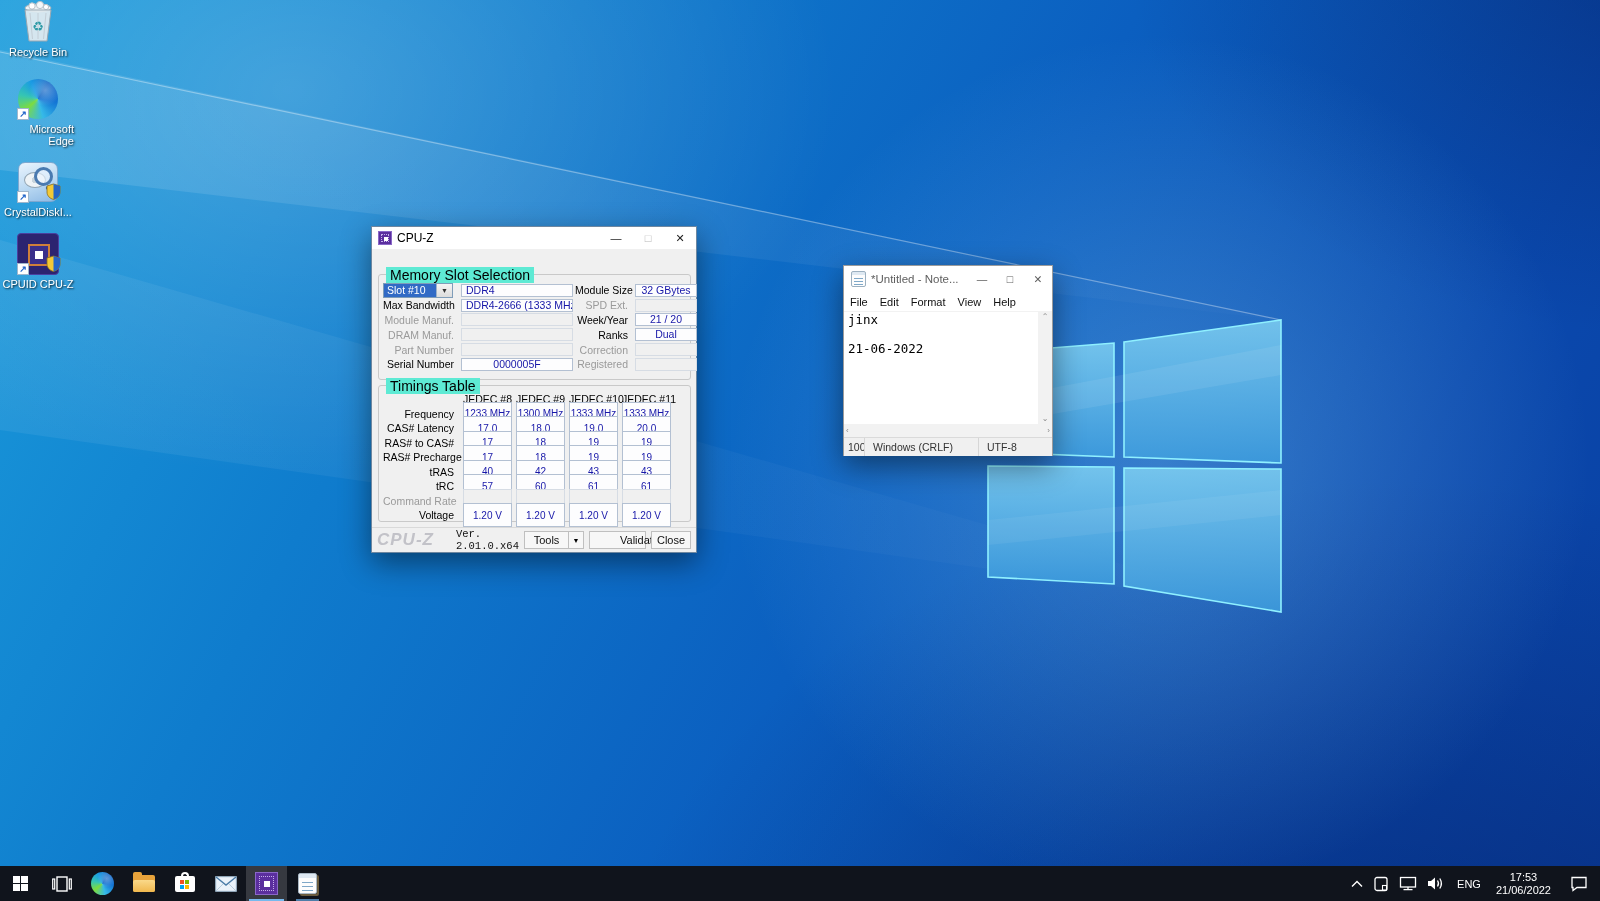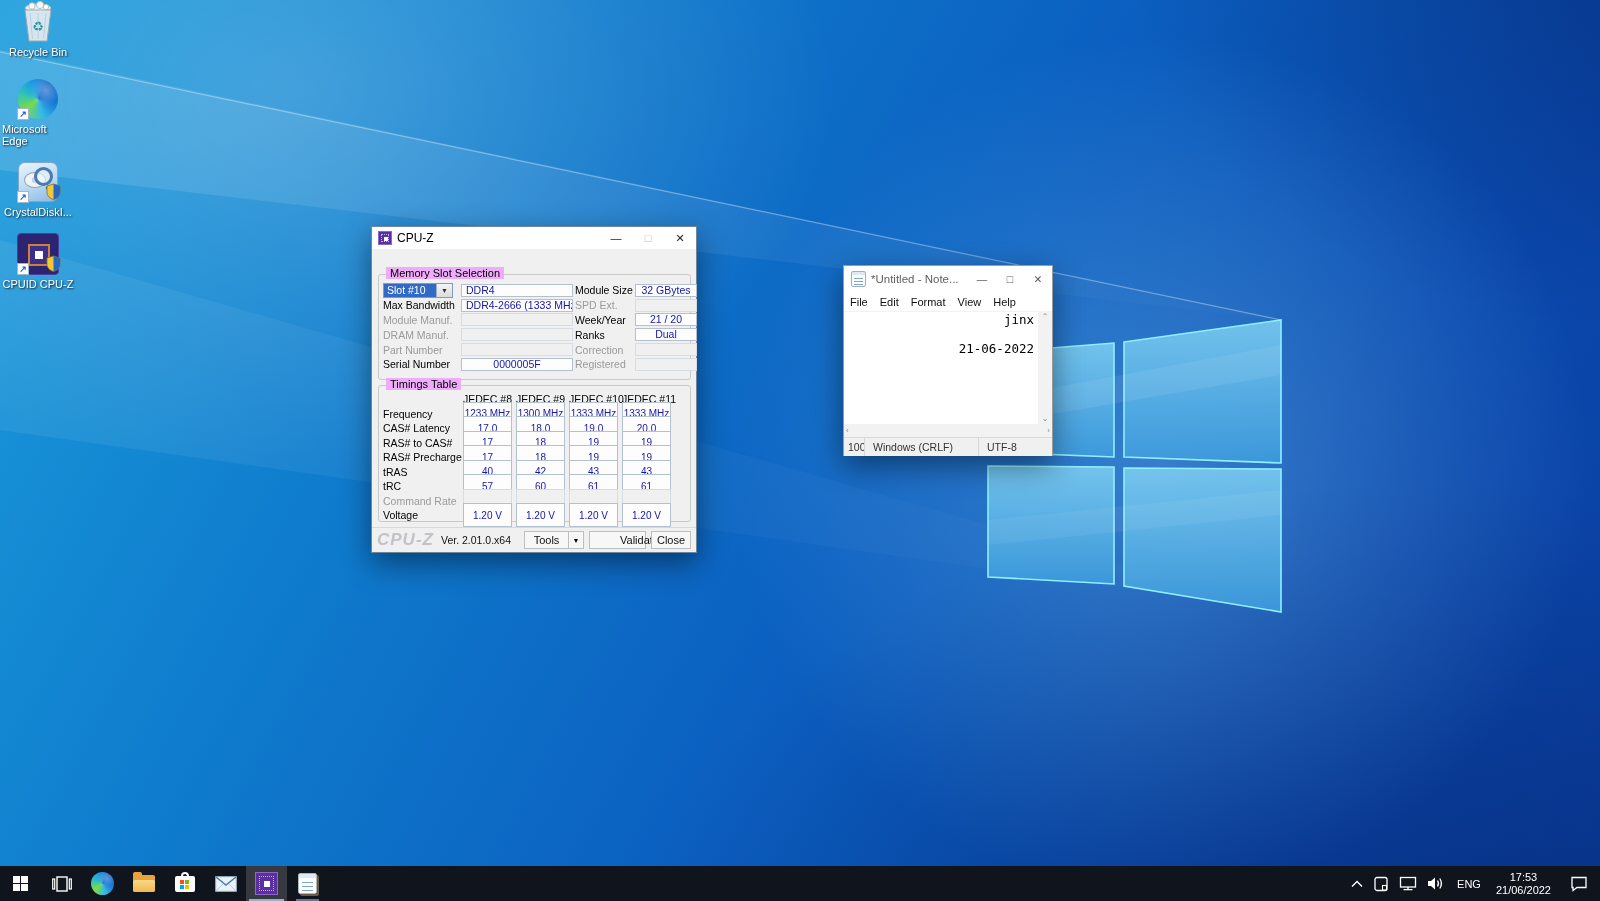--- a/index.html
+++ b/index.html
@@ -14,21 +14,21 @@
       radial-gradient(1300px 900px at 88% 115%, rgba(0,15,70,.38), transparent 62%),
       radial-gradient(900px 650px at 104% -6%, rgba(0,10,60,.32), transparent 60%),
       linear-gradient(118deg, #1b9ddc 0%, #0f7ccd 28%, #0b5fc0 55%, #0a49ae 80%, #0a3fa0 100%);
   }
   .wallpaper svg { position:absolute; inset:0; }
 
   
   .desktop-icons { position:absolute; left:0; top:4; width:76px; }
   .dicon { width:76px; display:flex; flex-direction:column; align-items:center; margin-bottom:12px; cursor:default; }
   .dicon .art { position:relative; width:44px; height:44px; display:flex; align-items:center; justify-content:center; }
-  .dicon .lbl { margin-top:2px; font-size:11px; color:#fff; text-align:left; line-height:12.5px;
+  .dicon .lbl { margin-top:2px; font-size:11px; color:#fff; text-align:right; line-height:12.5px;
                 text-shadow:1px 1px 2px rgba(0,0,0,.85); max-width:72px; word-wrap:break-word; }
   .shortcut-arrow { position:absolute; left:1px; bottom:1px; width:12px; height:12px; background:#fff;
                     border:1px solid #9fb6cc; display:flex; align-items:center; justify-content:center;
                     font-size:9px; color:#1e63c8; font-weight:bold; }
   .uac-shield { position:absolute; right:-1px; bottom:0; }
 
   .edge-ball { width:40px; height:40px; border-radius:50%;
     background:
       radial-gradient(circle at 68% 28%, rgba(255,255,255,.35), transparent 40%),
       conic-gradient(from 230deg, #7ddc3f, #35c5b4, #1a9be4, #0b62c4 45%, #1273d4, #35b9e8, #7ddc3f);
@@ -71,64 +71,64 @@
   
   .cpuz { left:371px; top:226px; width:326px; height:327px; }
   .cpuz .titlebar { height:22px; padding-left:6px; }
   .cpuz .t-max { color:#b8b8b8; }
   .tabstrip { display:flex; align-items:flex-end; height:21px; padding:0 4px; border-bottom:1px solid #9db2c8; }
   .tab { font-size:11px; color:#111; padding:2px 6px 2px; border:1px solid #9db2c8; border-bottom:none;
     background:#f0f0f0; margin-right:1px; border-radius:2px 2px 0 0; position:relative; top:1px; cursor:default; }
   .tab.active { color:#0040c8; background:#f4f6f9; padding:3px 8px; top:1px; border-bottom:1px solid #f4f6f9; z-index:2; }
 
   .groupbox { position:absolute; border:1px solid #c9c9c9; border-radius:3px; }
-  .groupbox .legend { position:absolute; top:-8px; left:7px; background:#f0abfc; padding:0 4px; font-size:11px; color:#000; }
+  .groupbox .legend { position:absolute; top:-8px; left:7px; background:#5eead4; padding:0 4px; font-size:14px; color:#000; }
 
   .gb-slot { left:6px; top:47px; width:313px; height:106px; }
   .slot-grid { display:grid; grid-template-columns:76px 112px 58px 62px; grid-auto-rows:14.8px;
     padding:8px 0 0 4px; column-gap:2px; align-items:center; }
-  .flabel { font-size:10.5px; color:#000; padding-right:5px; white-space:nowrap; }
+  .flabel { font-size:10.5px; color:#000; text-align:right; padding-right:5px; white-space:nowrap; }
   .flabel.dis { color:#9a9a9a; }
   .field { height:13px; background:#fdfdfe; border:1px solid #b3c0d2; font-size:10.5px; color:#1616a8;
     line-height:11px; padding:0 4px; display:flex; align-items:center; justify-content:center; white-space:nowrap; overflow:hidden; }
   .field.ta-l { justify-content:flex-start; }
   .field.dis { background:#f0f0f0; border-color:#d6dce4; }
 
   .combo { height:15px; width:70px; display:flex; border:1px solid #7f9db9; background:#fff; cursor:default; }
   .combo .sel { flex:1; background:#316ac5; color:#fff; font-size:10.5px; line-height:13px; padding-left:3px; white-space:nowrap; overflow:hidden; }
   .combo .drop { width:16px; background:linear-gradient(#f4f4f4,#dcdcdc); border-left:1px solid #9db2c8;
     display:flex; align-items:center; justify-content:center; font-size:7px; color:#333; }
 
   .gb-tim { left:6px; top:158px; width:313px; height:137px; }
   .tim-grid { display:grid; grid-template-columns:76px 49px 49px 49px 49px; grid-auto-rows:14.5px;
     padding:6px 0 0 4px; column-gap:4px; align-items:center; }
   .tim-head { font-size:10.5px; color:#000; text-align:center; white-space:nowrap; }
   .tim-grid .field { height:24px; font-size:10px; }
 
   .cpuz-sep { position:absolute; left:0; right:0; top:300px; border-top:1px solid #d9d9d9; }
   .cpuz-footer { position:absolute; left:0; right:0; top:301px; bottom:0; display:flex; align-items:center; padding:0 5px; }
   .cpuz-logo { font-size:17px; font-weight:bold; font-style:italic; color:#c2c2c8; letter-spacing:1px; }
-  .cpuz-ver { font-size:10.5px; color:#111; margin-left:7px; flex:1; }
+  .cpuz-ver { font-size:10.5px; color:#111; margin-left:22px; flex:1;font-family:Liberation Mono, monospace; }
   .fbtn { height:18px; background:#f7f7f7; border:1px solid #bfbfbf; font-size:11px; color:#111;
     display:flex; align-items:center; justify-content:center; cursor:default; }
   .btn-tools { width:44px; border-right:none; }
   .btn-tools-arrow { width:16px; height:18px; border:1px solid #bfbfbf; font-size:7px; display:flex; align-items:center; justify-content:center; margin-right:5px; background:#f7f7f7; }
   .btn-validate { width:57px; margin-right:5px;padding-left:44px; }
   .btn-close { width:40px; }
 
   
   .notepad { left:843px; top:265px; width:210px; height:191px; border:1px solid #9b9b9b; background:#fdba74; }
   .notepad .titlebar { height:26px; padding-left:7px; }
   .notepad .t-title { color:#5f5f5f; font-size:11.5px; }
   .notepad .t-btn { color:#5f5f5f; width:28px; font-size:10.5px; }
   .np-menubar { display:flex; height:19px; align-items:center; background:#fff; font-size:11px; color:#111; }
   .np-menu { padding:0 6px; cursor:default; }
   .np-body { position:relative; height:113px; border-top:1px solid #f2f2f2; }
   .np-text { position:absolute; left:0; top:0; right:14px; bottom:0; background:#fff; padding:1px 4px;
-    font-family:"DejaVu Sans Mono",monospace; font-size:12.5px; line-height:14.5px; color:#000;text-align:right; }
+    font-family:"DejaVu Sans Mono",monospace; font-size:12.5px; line-height:14.5px; color:#000; }
   .np-vscroll { position:absolute; right:0; top:0; bottom:0; width:14px; background:#f2f2f2;
     display:flex; flex-direction:column; justify-content:space-between; align-items:center; }
   .np-hscroll { height:13px; background:#f2f2f2; display:flex; justify-content:space-between; align-items:center; padding:0 2px; }
   .sb-arrow { color:#8a8a8a; font-size:8px; line-height:10px; }
   .np-status { height:19px; background:#f0f0f0; border-top:1px solid #dadada; display:flex; align-items:center;
     font-size:10.5px; color:#333; }
   .np-seg { height:100%; display:flex; align-items:center; border-right:1px solid #d6d6d6; padding:0 8px; white-space:nowrap; }
   .np-seg.zoomseg { width:21px; padding:0 0 0 4px; overflow:hidden; }
   .np-seg.crlf { width:114px; }
   .np-seg.enc { border-right:none; width:72px; }

